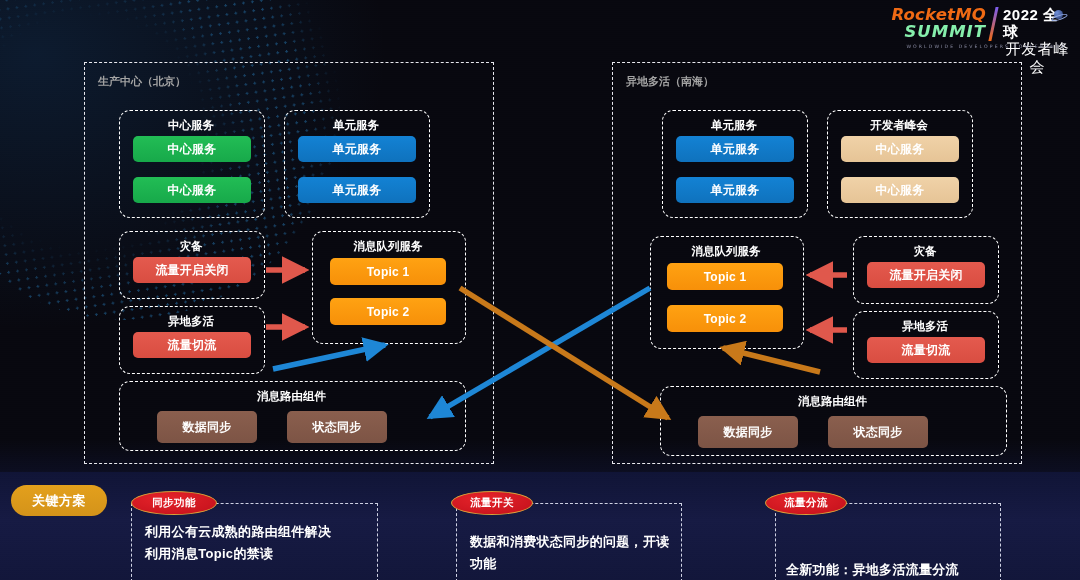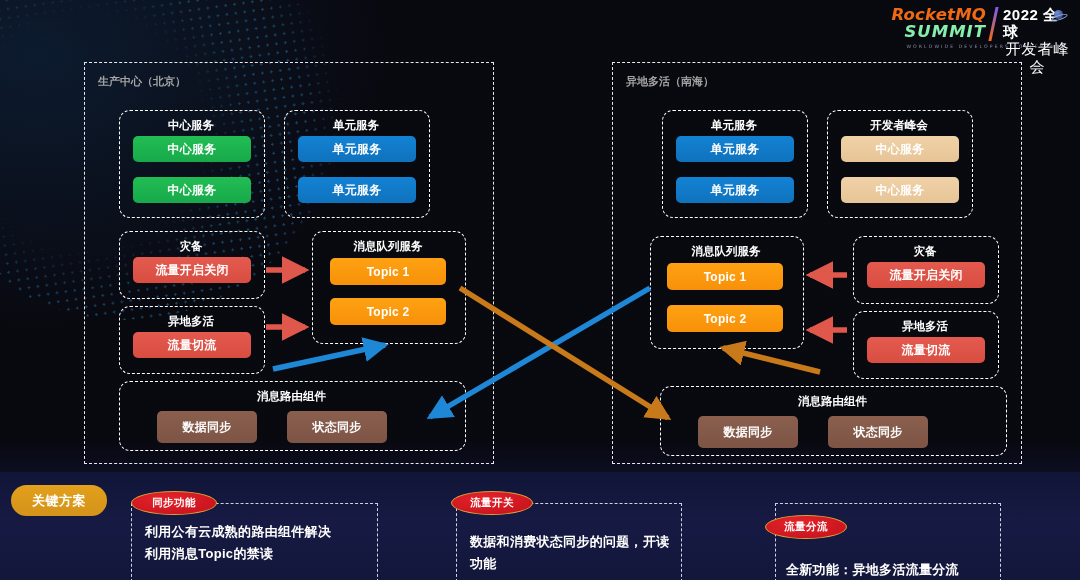--- a/index.html
+++ b/index.html
@@ -207,18 +207,18 @@
     <div>利用消息Topic的禁读</div>
   </div>
 
   <div class="note-box" style="left:456px;top:503px;width:224px;height:77px;"></div>
   <div class="badge" style="left:451px;top:491px;width:80px;height:22px;">流量开关</div>
   <div class="note-text" style="left:470px;top:531px;width:205px;">
     <div>数据和消费状态同步的问题，开读功能</div>
   </div>
 
   <div class="note-box" style="left:775px;top:503px;width:224px;height:77px;"></div>
-  <div class="badge" style="left:765px;top:491px;width:80px;height:22px;margin-top:24px;">流量分流</div>
+  <div class="badge" style="left:765px;top:491px;width:80px;height:22px;">流量分流</div>
   <div class="note-text" style="left:786px;top:559px;width:210px;">
     <div>全新功能：异地多活流量分流</div>
   </div>
 
 </div>
 
 </body></html>

